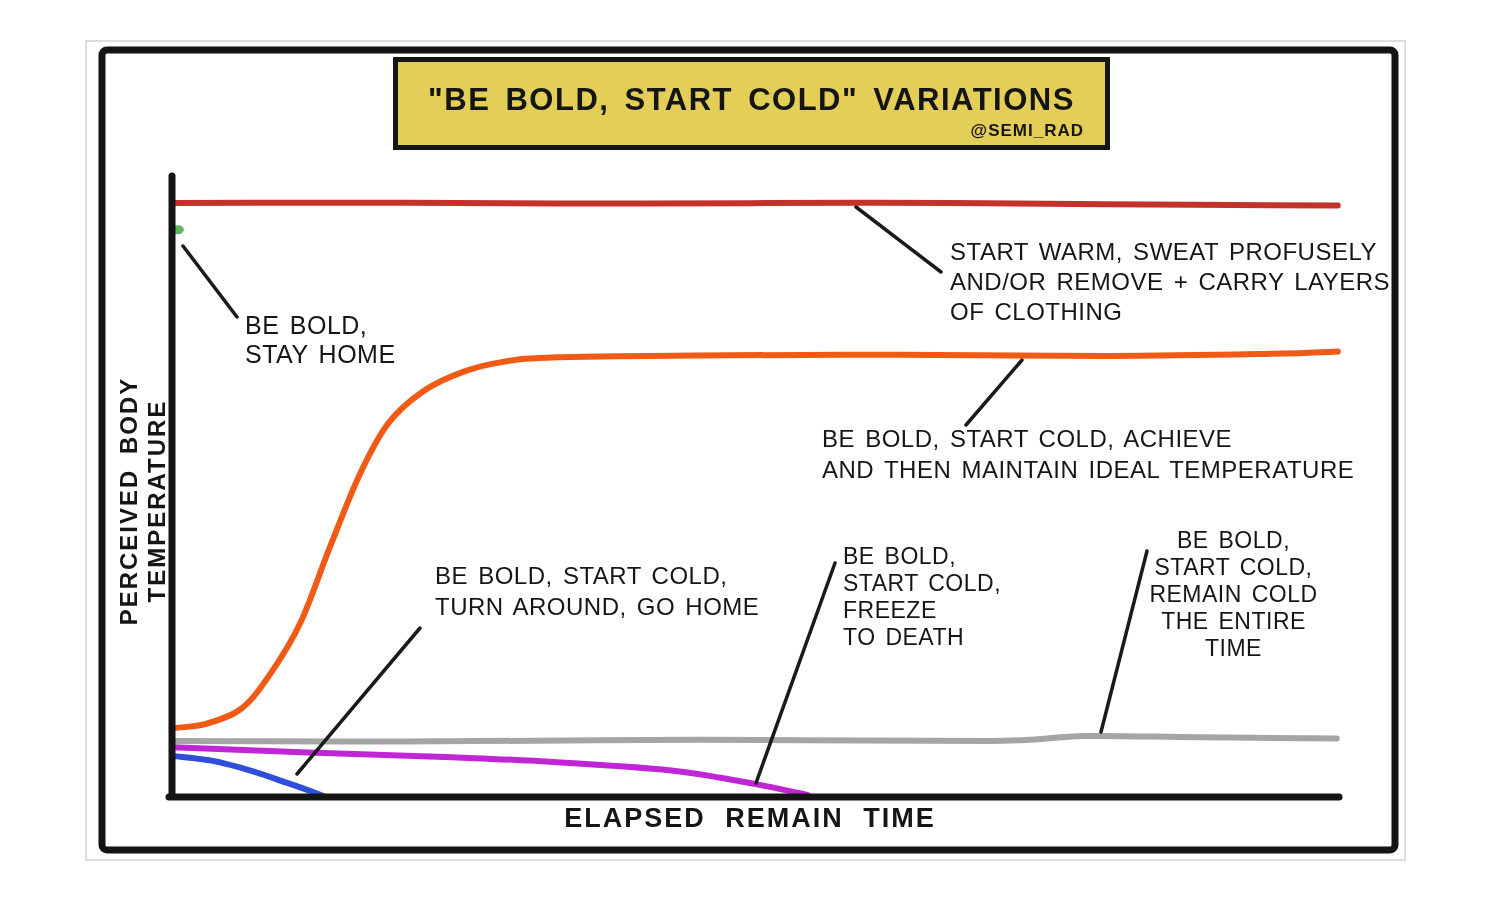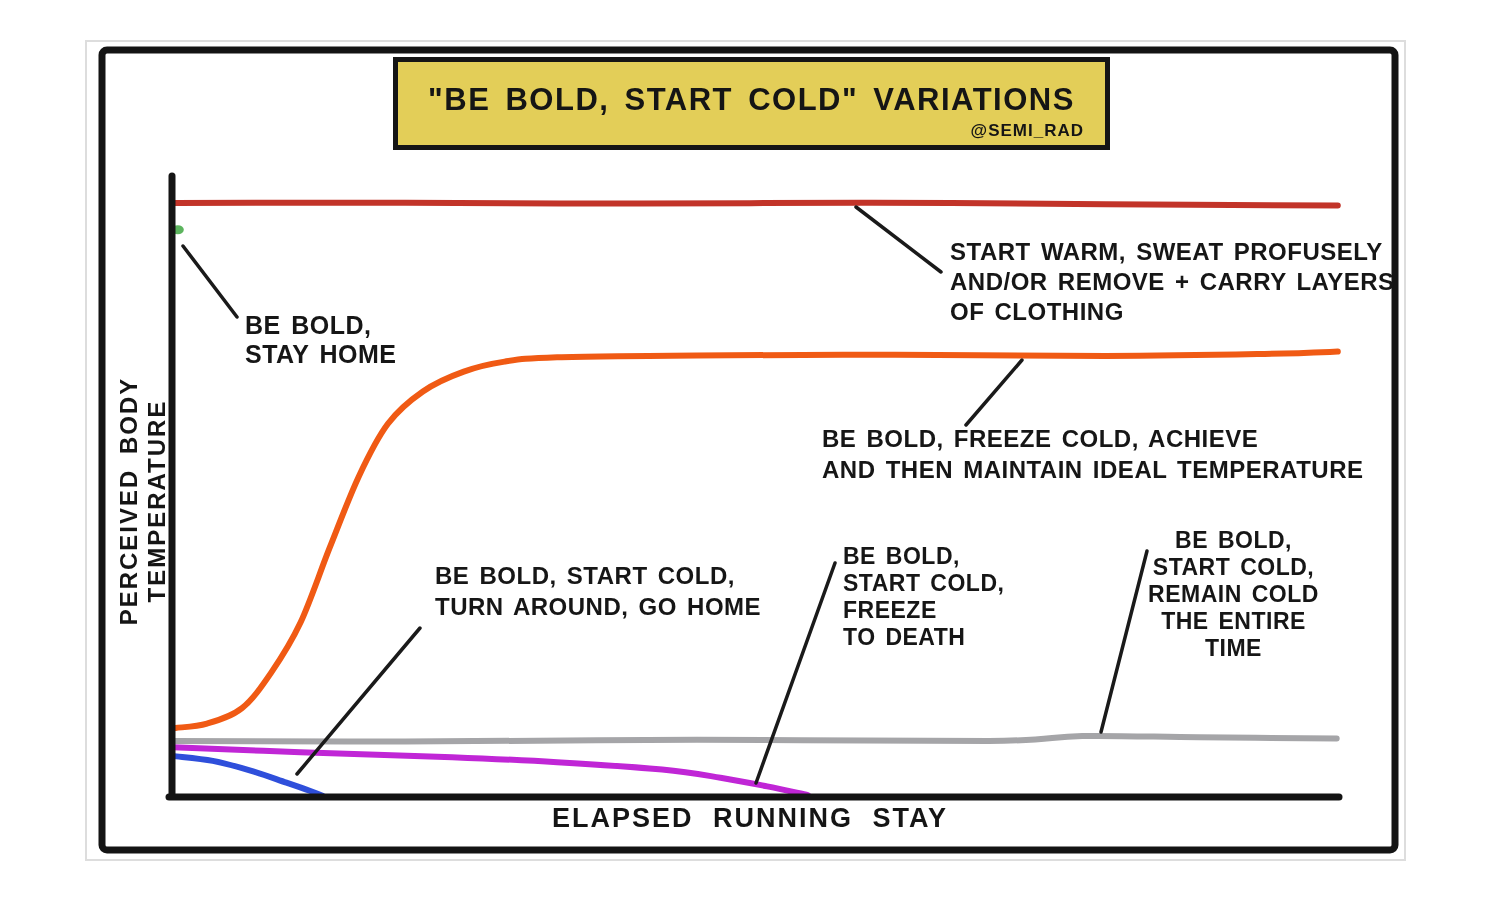--- a/index.html
+++ b/index.html
@@ -20,21 +20,21 @@
   }
   .title-text{
     font-size:31px;font-weight:bold;color:#151515;
     letter-spacing:1.5px;word-spacing:5px;margin-top:-8px;
   }
   .attribution{
     position:absolute;right:21px;bottom:4px;
     font-size:17px;font-weight:bold;color:#151515;letter-spacing:1px;
   }
   .ann{
-    position:absolute;font-weight:bold;color:#161616;
+    position:absolute;font-weight:normal;color:#161616;
     white-space:pre-line;width:max-content;letter-spacing:.5px;word-spacing:3px;
   }
   .ann-stay-home   {left:245px;top:311px;font-size:25px;line-height:29px;}
   .ann-start-warm  {left:950px;top:237px;font-size:24px;line-height:30px;}
   .ann-achieve     {left:822px;top:423px;font-size:24px;line-height:31px;}
   .ann-turn-around {left:435px;top:560px;font-size:24px;line-height:31px;}
   .ann-freeze      {left:843px;top:543px;font-size:23px;line-height:27px;}
   .ann-remain-cold {left:1141px;top:527px;font-size:23px;line-height:27px;width:185px;text-align:center;}
   .x-label{
     position:absolute;left:500px;top:803px;width:500px;text-align:center;
@@ -78,28 +78,28 @@
 <div class="title-box" id="title-box" style="background: rgb(227, 206, 88); border-color: rgb(21, 21, 21);">
   <span class="title-text">"BE BOLD, START COLD" VARIATIONS</span>
   <span class="attribution">@SEMI_RAD</span>
 </div>
 
 <div class="ann ann-stay-home">BE BOLD,
 STAY HOME</div>
 <div class="ann ann-start-warm">START WARM, SWEAT PROFUSELY
 AND/OR REMOVE + CARRY LAYERS
 OF CLOTHING</div>
-<div class="ann ann-achieve">BE BOLD, FREEZE COLD, ACHIEVE
+<div class="ann ann-achieve">BE BOLD, START COLD, ACHIEVE
 AND THEN MAINTAIN  IDEAL TEMPERATURE</div>
 <div class="ann ann-turn-around">BE BOLD, START COLD,
 TURN AROUND, GO HOME</div>
 <div class="ann ann-freeze">BE BOLD,
 START COLD,
 FREEZE
 TO DEATH</div>
 <div class="ann ann-remain-cold">BE BOLD,
 START COLD,
 REMAIN COLD
 THE ENTIRE
 TIME</div>
 
-<div class="x-label">ELAPSED RUNNING STAY</div>
+<div class="x-label">ELAPSED REMAIN TIME</div>
 <div class="y-label">PERCEIVED BODY TEMPERATURE</div>
 
 </body></html>

